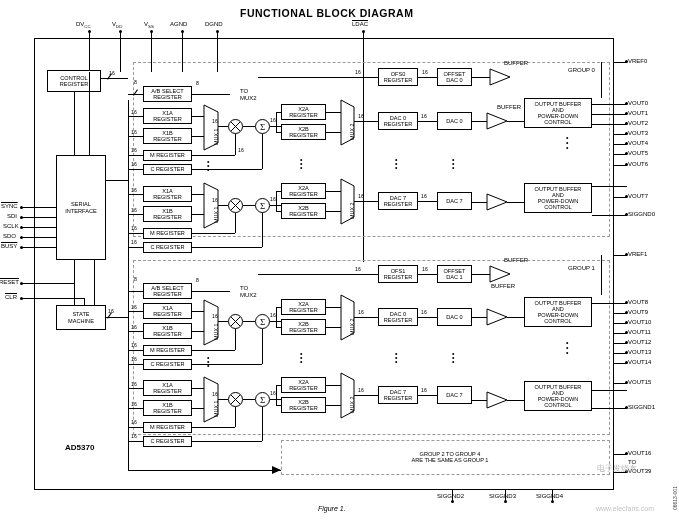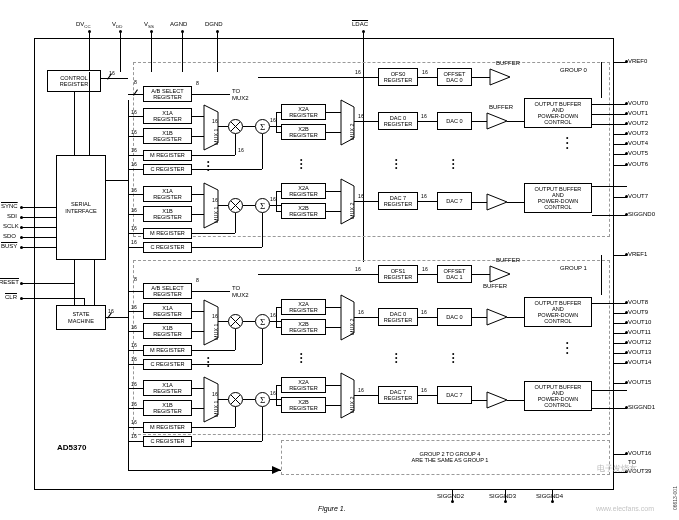--- a/index.html
+++ b/index.html
@@ -1,18 +1,18 @@
 <!DOCTYPE html>
 <html><head>
 <meta charset="utf-8">
 <style>
   html,body{margin:0;padding:0;background:#fff;}
   body{width:679px;height:520px;position:relative;font-family:"Liberation Sans",sans-serif;overflow:hidden;}
   #stage{position:relative;width:679px;height:520px;}
-  .t{position:absolute;font-size:6px;line-height:6.6px;color:#000;white-space:pre;letter-spacing:0px;}
+  .t{position:absolute;font-size:6px;line-height:6.6px;color:#000;white-space:pre;letter-spacing:0px;margin-left:8px;}
   .title{position:absolute;font-size:10.5px;font-weight:bold;letter-spacing:.5px;color:#000;white-space:nowrap;}
   .bx{position:absolute;border:1px solid #000;box-sizing:border-box;background:#fff;
       display:flex;align-items:center;justify-content:center;text-align:center;
       font-size:5.6px;line-height:6.2px;color:#000;white-space:pre;}
   .ln{position:absolute;background:#000;}
   .h{height:1px;}
   .v{width:1px;}
   .dash{position:absolute;border:1px dashed #999;box-sizing:border-box;}
   .dot{position:absolute;width:3px;height:3px;border-radius:50%;background:#000;}
   .num{position:absolute;font-size:5.2px;color:#000;white-space:pre;}
@@ -24,20 +24,21 @@
   .wm2{position:absolute;font-size:7px;color:#c4c4c4;white-space:nowrap;}
   .rot{position:absolute;font-size:5.4px;color:#000;white-space:pre;transform-origin:0 0;transform:rotate(-90deg);}
   .sub{font-size:4.4px;vertical-align:sub;}
   .dots3{position:absolute;font-size:7px;color:#000;letter-spacing:0;line-height:4px;}
 </style>
 </head>
 <body>
 
 <div id="stage">
 
+  <div class="title" style="left:240px;top:7px;">FUNCTIONAL BLOCK DIAGRAM</div>
 
   <div class="ln v" style="left:34px;top:38px;height:452px;"></div>
   <div class="ln h" style="left:34px;top:38px;width:580px;"></div>
   <div class="ln v" style="left:613px;top:38px;height:452px;"></div>
   <div class="ln h" style="left:34px;top:489px;width:580px;"></div>
 
   <div class="dot" style="left:88px;top:30px;"></div>
   <div class="ln v" style="left:89px;top:32px;height:40px;"></div>
   <div class="pin" style="left:76px;top:21px;">DV<span class="sub">CC</span></div>
 

